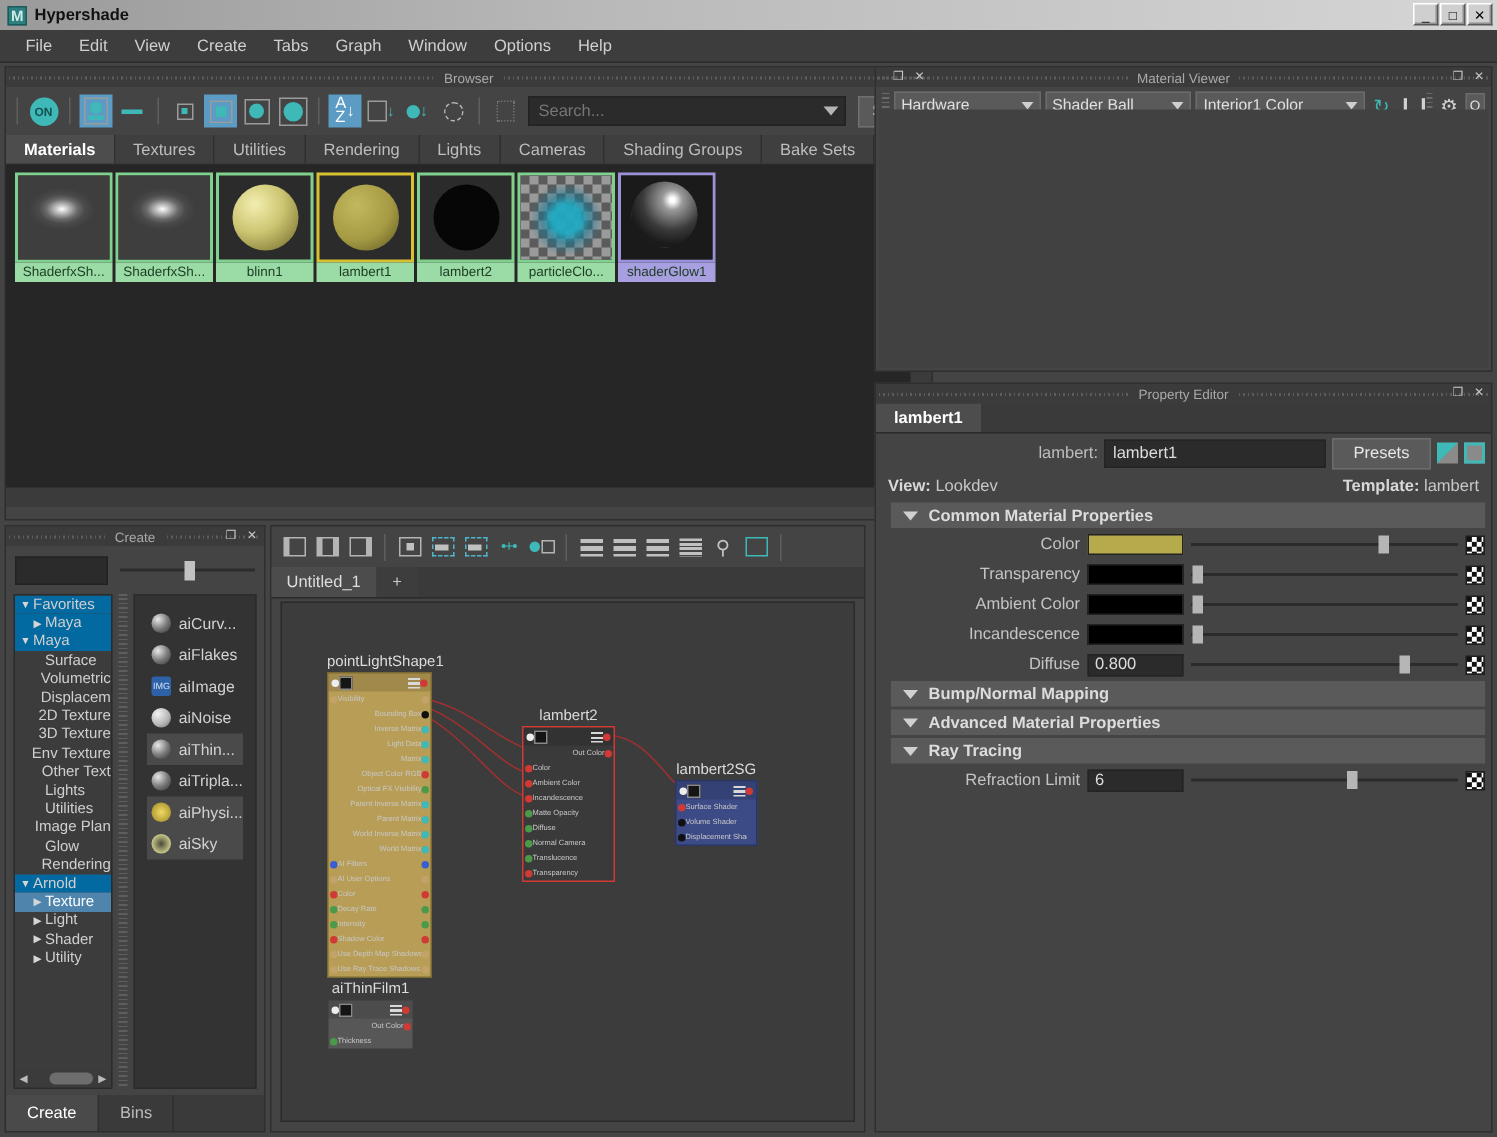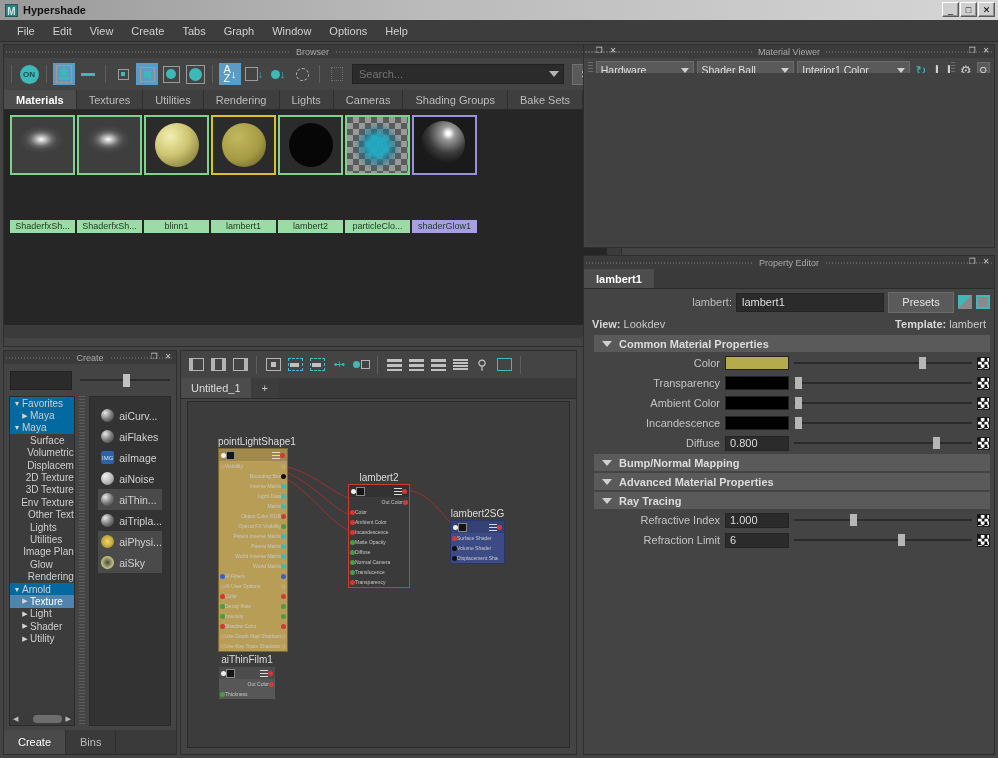--- a/index.html
+++ b/index.html
@@ -67,21 +67,21 @@
     align-items:center;justify-content:space-around;background:#3a3a3a;}
   .arr{font-size:8px;color:#c0c0c0;}
 
   .swatchpane{position:relative;height:228px;background:#262626;}
   .swatches{display:flex;gap:2px;padding:5px 0 0 6px;}
   .sw{width:65px;}
   .sw-img{width:65px;height:60px;border:2px solid #7fd18d;box-sizing:border-box;background:#2b2b2b;}
   .sw-img.sel{border-color:#d8c130;}
   .sw-img.purple{border-color:#9a92d8;}
   .sw-lbl{height:13px;background:#9adba6;color:#1e3b23;font-size:9px;text-align:center;
-    line-height:13px;overflow:hidden;white-space:nowrap;margin-top:45px;}
+    line-height:13px;overflow:hidden;white-space:nowrap;}
   .sw-lbl.purple{background:#a79fe0;}
   .vscroll{position:absolute;right:0;top:0;width:14px;bottom:0;background:#3b3b3b;}
   .vs-up,.vs-dn{height:13px;display:flex;align-items:center;justify-content:center;font-size:7px;color:#aaa;}
   .vs-thumb{position:absolute;top:16px;left:2px;width:10px;height:42px;background:#6d6d6d;border-radius:5px;}
   .hscroll{position:absolute;left:0;right:14px;bottom:0;height:13px;background:#3b3b3b;}
 
   
   .ball{border-radius:50%;}
   .b-blinn{width:44px;height:44px;margin:6px auto 0;
     background:radial-gradient(circle at 34% 30%,#f2eeb0,#cdc572 45%,#8e8740 80%,#5e5a2b);}
@@ -942,29 +942,20 @@
         </div>
         <div class="section">
           <span class="tri"></span>
           <span>Advanced Material Properties</span>
         </div>
         <div class="section">
           <span class="tri"></span>
           <span>Ray Tracing</span>
         </div>
         <div class="arow">
-          <span class="lab">Refractive Index</span>
-          <span class="vfield">1.000</span>
-          <span class="slider">
-            <span class="tk"></span>
-            <span class="kn" style="left:calc(33% - 3px)"></span>
-          </span>
-          <span class="checker"></span>
-        </div>
-        <div class="arow">
           <span class="lab">Refraction Limit</span>
           <span class="vfield">6</span>
           <span class="slider">
             <span class="tk"></span>
             <span class="kn" style="left:calc(60% - 3px)"></span>
           </span>
           <span class="checker"></span>
         </div>
       </div>
   </div>

